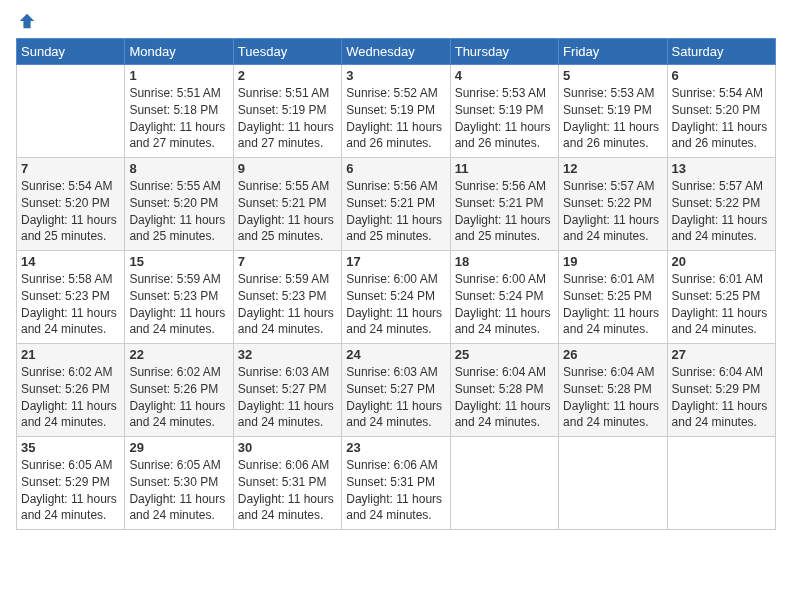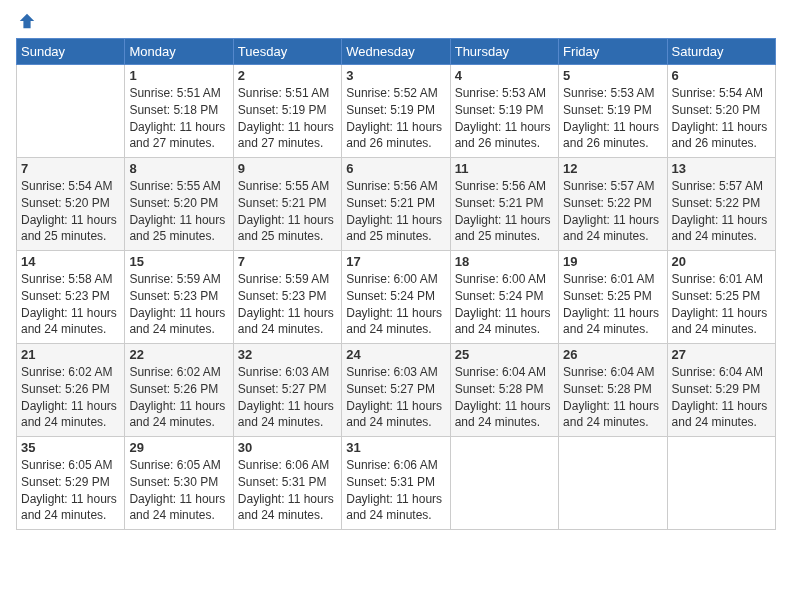--- a/index.html
+++ b/index.html
@@ -258,21 +258,21 @@
           </td>
           <td>
             <div class="day-number">29</div>
             <div class="day-info">Sunrise: 6:05 AM<br>Sunset: 5:30 PM<br>Daylight: 11 hours<br>and 24 minutes.</div>
           </td>
           <td>
             <div class="day-number">30</div>
             <div class="day-info">Sunrise: 6:06 AM<br>Sunset: 5:31 PM<br>Daylight: 11 hours<br>and 24 minutes.</div>
           </td>
           <td>
-            <div class="day-number">31</div>
+            <div class="day-number">23</div>
             <div class="day-info">Sunrise: 6:06 AM<br>Sunset: 5:31 PM<br>Daylight: 11 hours<br>and 24 minutes.</div>
           </td>
           <td class="empty-cell"></td>
           <td class="empty-cell"></td>
           <td class="empty-cell"></td>
         </tr>
       </tbody>
   </table>
 </div>
 

